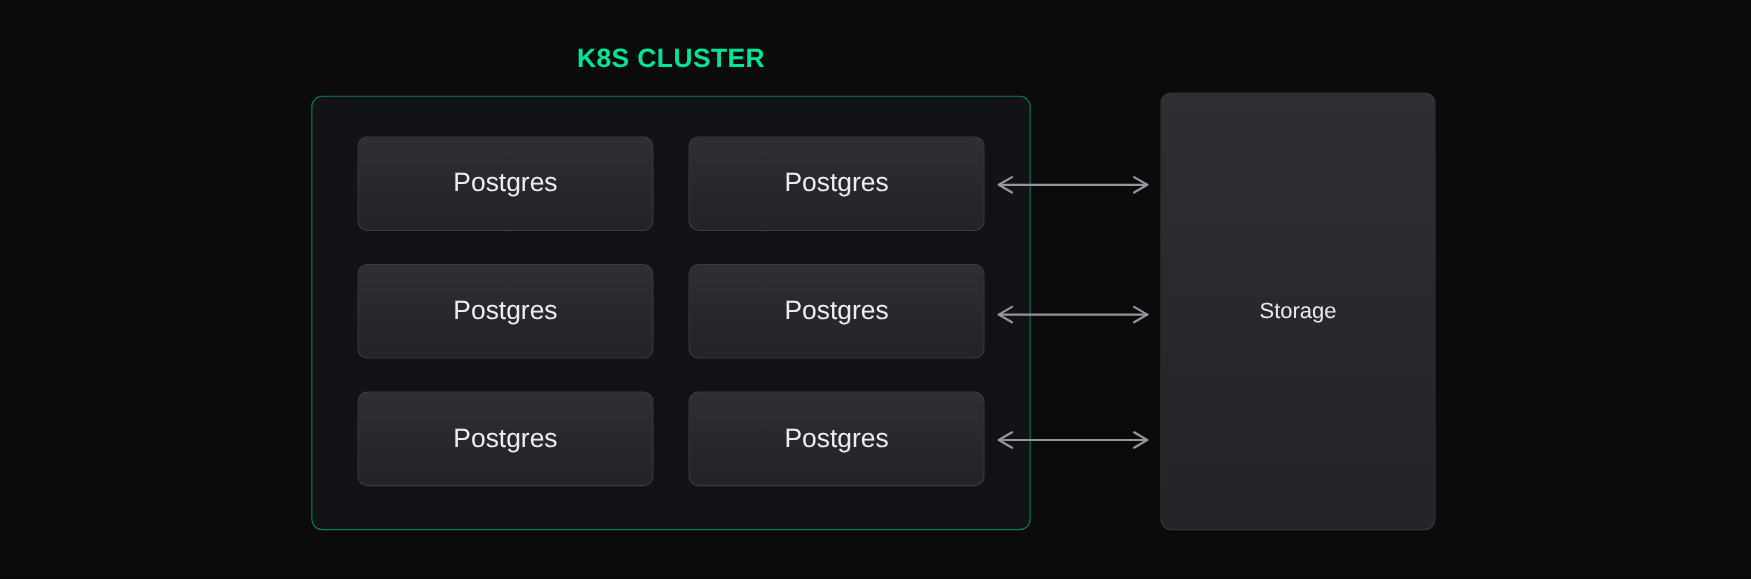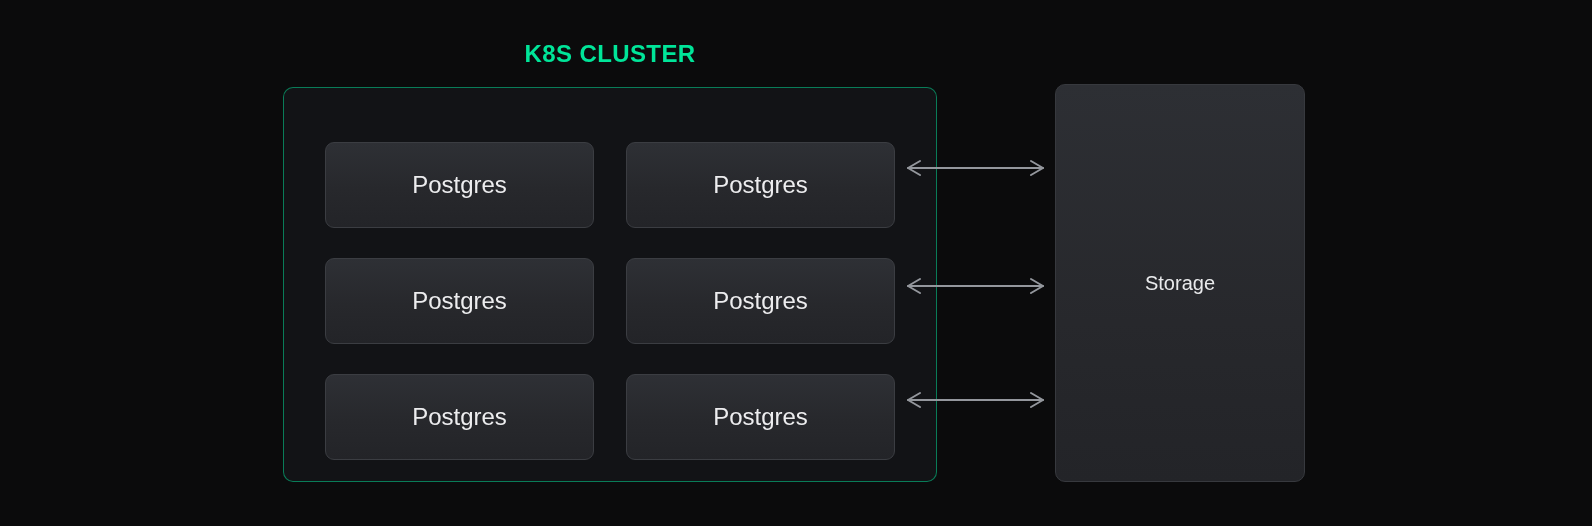--- a/index.html
+++ b/index.html
@@ -43,21 +43,21 @@
     left: 283px;
     top: 87px;
     width: 654px;
     height: 395px;
     box-sizing: border-box;
     display: grid;
     grid-template-columns: 1fr 1fr;
     grid-auto-rows: 86px;
     column-gap: 32px;
     row-gap: 30px;
-    padding: 55px 42px;
+    padding: 37px 42px;
   }
   .node {
     box-sizing: border-box;
     background: linear-gradient(180deg, #2e3035 0%, #27282c 55%, #232428 100%);
     border: 1px solid #3b3d42;
     border-radius: 9px;
     display: flex;
     align-items: center;
     justify-content: center;
     color: #ededef;

